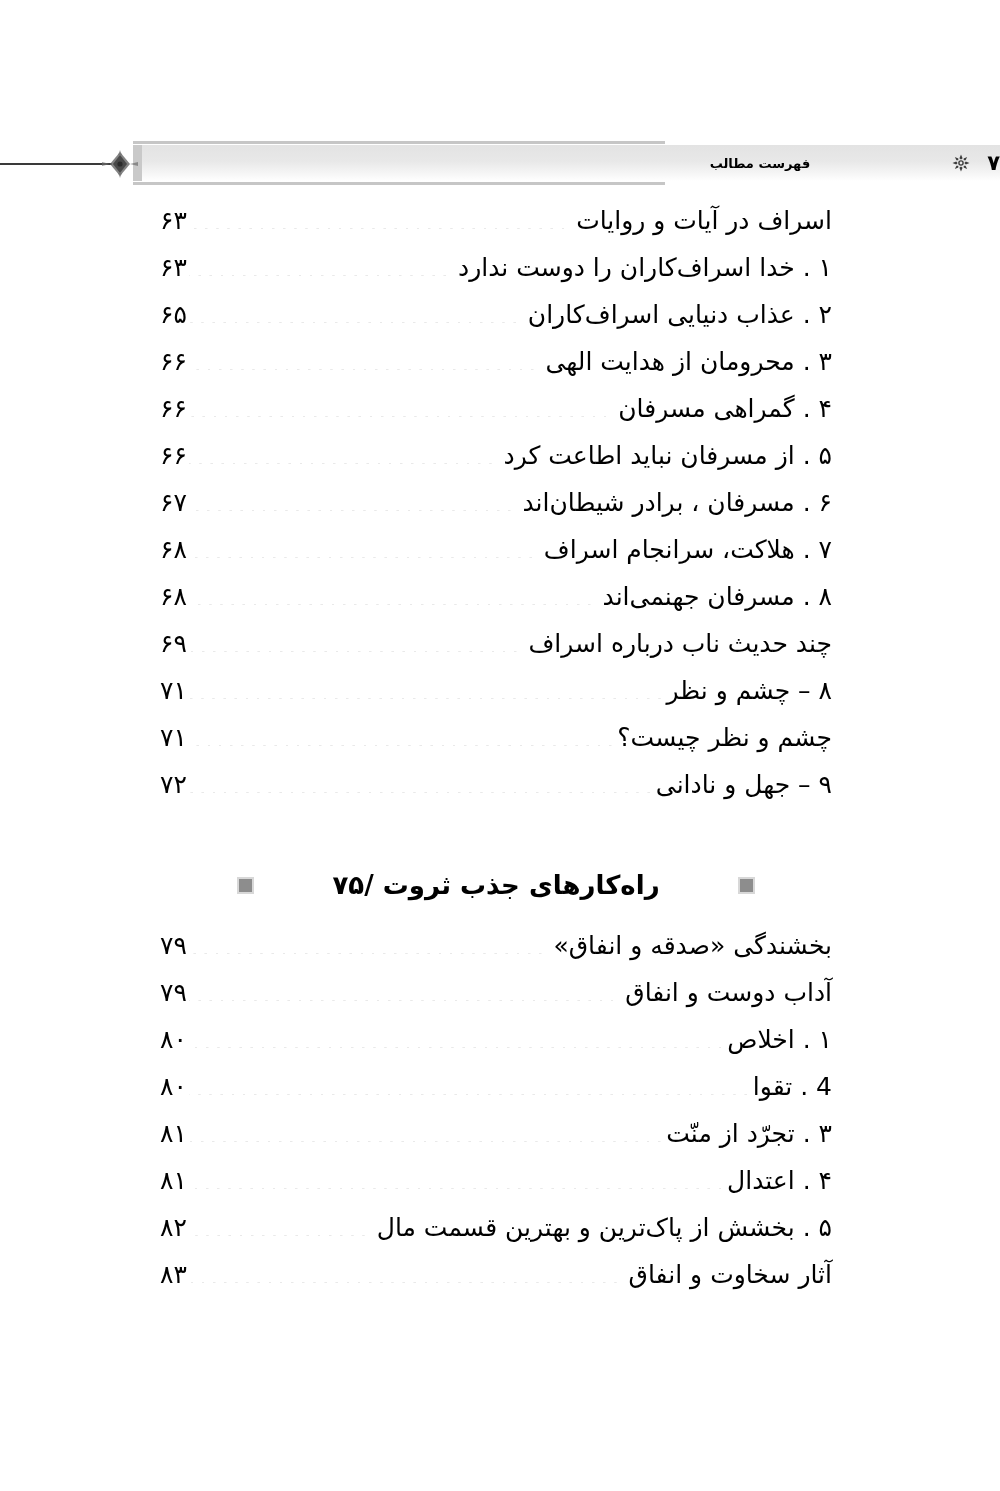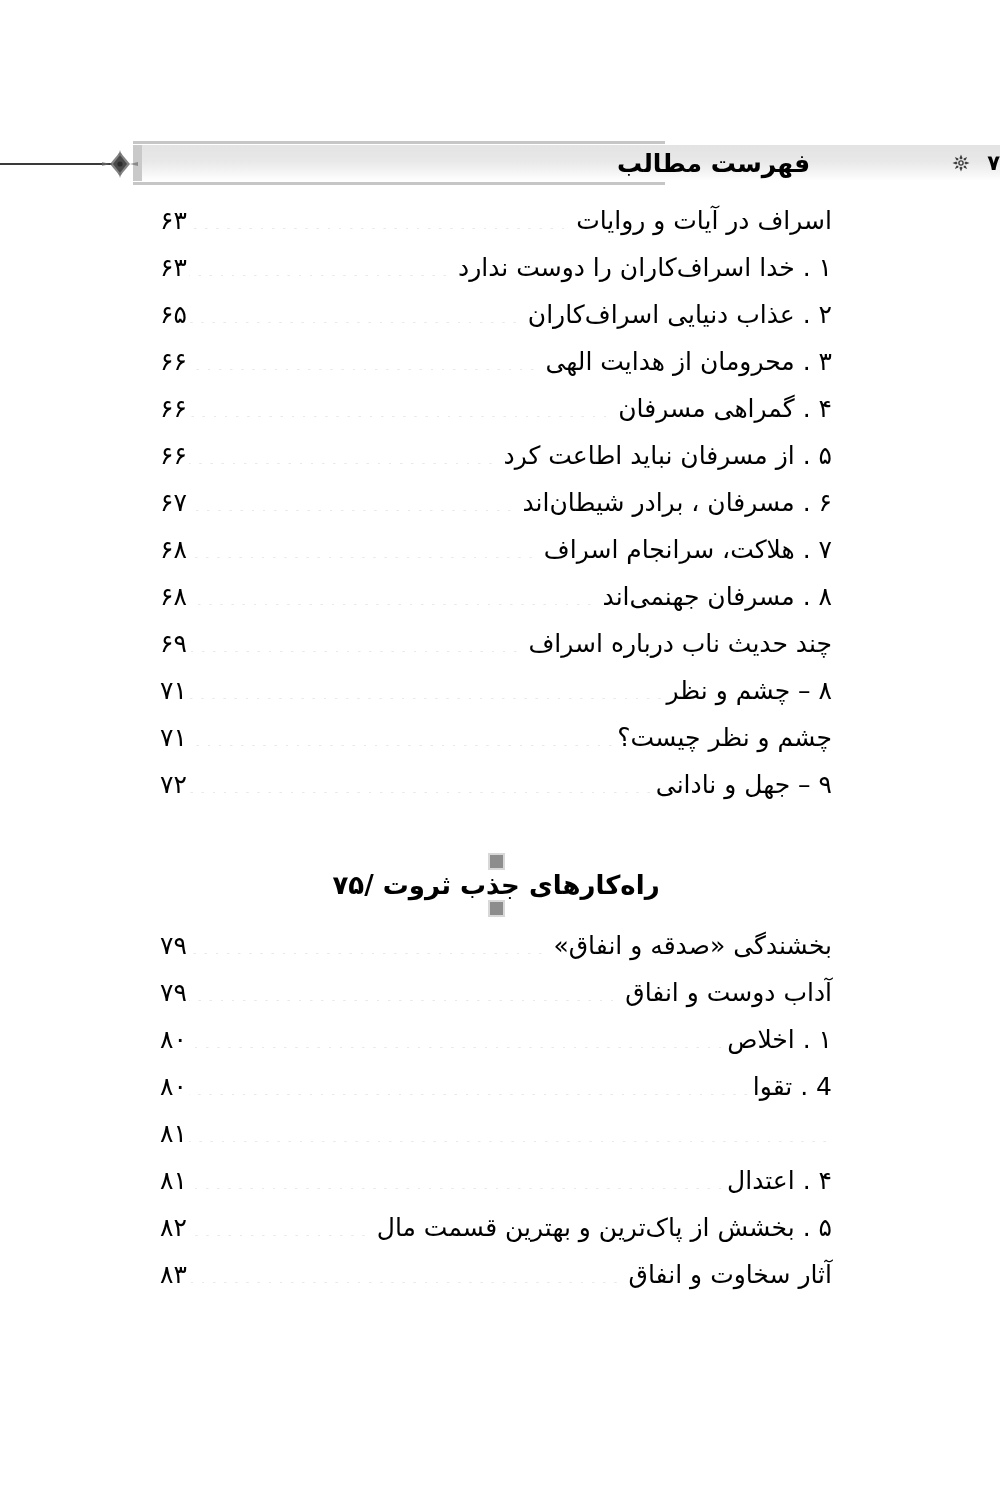--- a/index.html
+++ b/index.html
@@ -80,21 +80,21 @@
     right: 0;
     height: 36px;
     display: flex;
     flex-direction: row-reverse;
     justify-content: flex-end;
     align-items: center;
     gap: 17px;
     padding-right: 0;
   }
   .header-title {
-    font-size: 25px;
+    font-size: 13px;
     font-weight: bold;
     letter-spacing: 0.5px;
     direction: rtl;
     margin-right: 125px;
   }
   .header-floral {
     width: 18px;
     height: 18px;
     display: block;
   }
@@ -152,23 +152,22 @@
   .toc-row.tight .toc-label { padding-left: 0; }
 
   
   .chapter {
     position: absolute;
     top: 853px;
     right: 168px;
     left: 160px;
     height: 64px;
     display: flex;
-    flex-direction: column;
     align-items: center;
-    justify-content: space-between;
+    justify-content: center;
     direction: rtl;
     gap: 0;
   }
   .chapter-title {
     font-size: 26px;
     font-weight: bold;
     direction: rtl;
     letter-spacing: 0.5px;
     padding: 0 78px;
   }
@@ -324,20 +323,21 @@
       <span class="toc-label">۱ . اخلاص</span>
       <span class="toc-dots"></span>
       <span class="toc-page">۸۰</span>
     </div>
     <div class="toc-row tight">
       <span class="toc-label">4 . تقوا</span>
       <span class="toc-dots"></span>
       <span class="toc-page">۸۰</span>
     </div>
     <div class="toc-row tight">
+      <span class="toc-label">۳ . تجرّد از منّت</span>
       <span class="toc-dots"></span>
       <span class="toc-page">۸۱</span>
     </div>
     <div class="toc-row tight">
       <span class="toc-label">۴ . اعتدال</span>
       <span class="toc-dots"></span>
       <span class="toc-page">۸۱</span>
     </div>
     <div class="toc-row">
       <span class="toc-label">۵ . بخشش از پاک‌ترین و بهترین قسمت مال</span>

